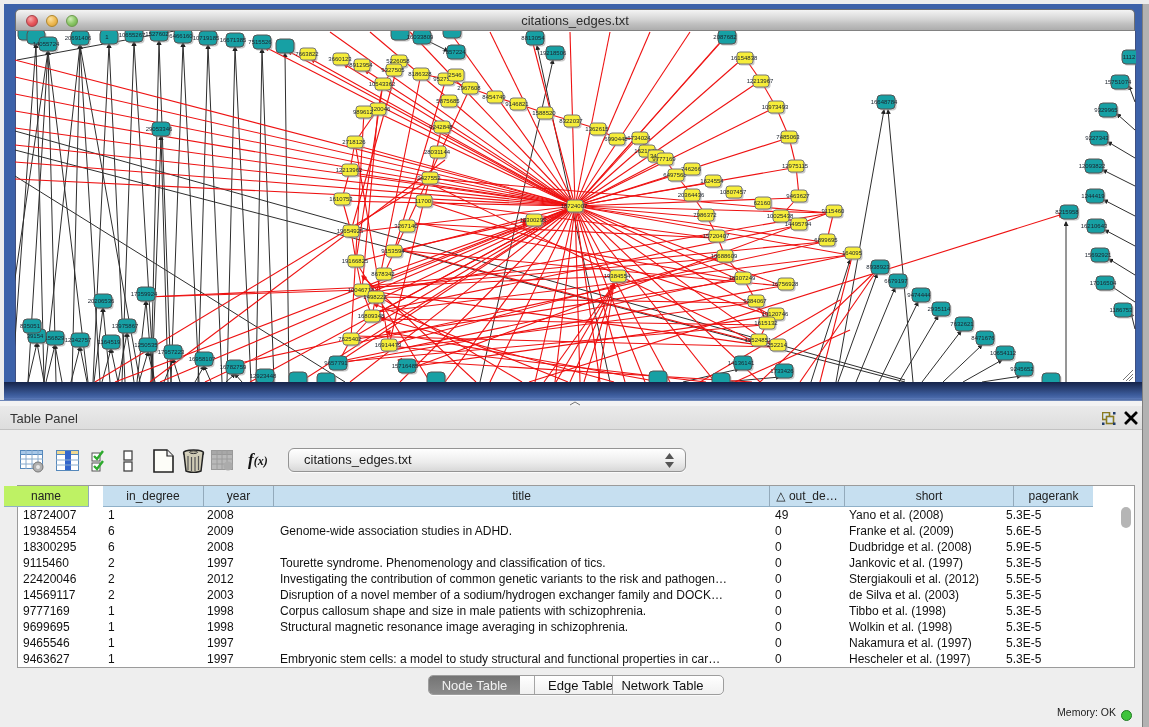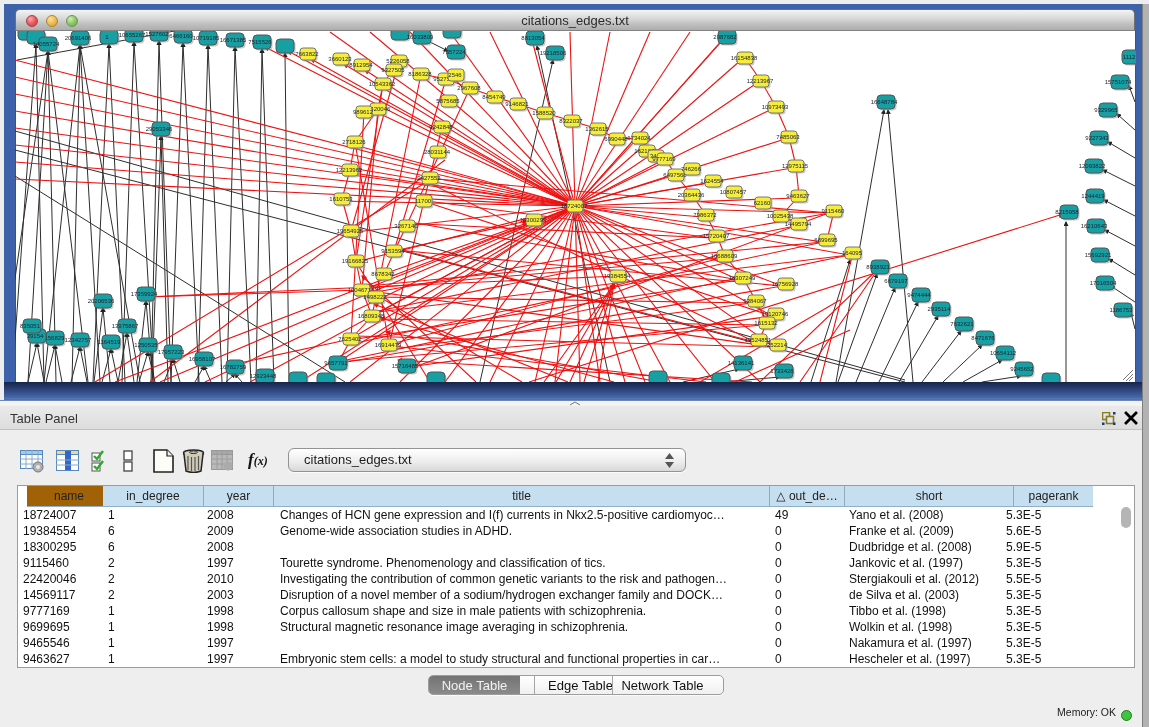--- a/index.html
+++ b/index.html
@@ -774,32 +774,31 @@
  <circle cx="17" cy="16" r="4.5" fill="#ababab"></circle>
 </svg>
 <div class="abs" style="left:248px;top:450px;font-size:17px;color:#111;font-style:italic;font-family:'Liberation Serif',serif;font-weight:bold">f<span style="font-size:12px">(x)</span></div>
 <div class="abs" id="combo">citations_edges.txt</div>
 <svg class="abs" style="left:664px;top:453px" width="11" height="15">
  <path d="M5.5 0 L10 6 H1 z" fill="#555"></path>
     <path d="M5.5 15 L10 9 H1 z" fill="#555"></path>
 </svg>
 
 <div class="abs" id="tbl"></div>
-<div class="th" style="left:27px;width:85px;background:#a16207">name</div>
+<div class="th" style="left:4px;width:85px;background:#bef264">name</div>
 <div class="th" style="left:103px;width:101px">in_degree</div>
 <div class="th" style="left:204px;width:70px">year</div>
 <div class="th" style="left:274px;width:496px">title</div>
 <div class="th" style="left:770px;width:75px">△ out_de…</div>
 <div class="th" style="left:845px;width:169px">short</div>
 <div class="th" style="left:1014px;width:79px;border-right:none">pagerank</div>
 <div class="trow" style="top:507px">
 <span style="left:23px">18724007</span>
 <span style="left:108px">1</span>
 <span style="left:207px">2008</span>
-<span style="left:280px">Changes of HCN gene expression and I(f) currents in Nkx2.5-positive cardiomyoc…</span>
 <span style="left:775px">49</span>
 <span style="left:849px">Yano et al. (2008)</span>
 <span style="left:1006px">5.3E-5</span>
 </div>
 <div class="trow" style="top:523px">
 <span style="left:23px">19384554</span>
 <span style="left:108px">6</span>
 <span style="left:207px">2009</span>
 <span style="left:280px">Genome-wide association studies in ADHD.</span>
 <span style="left:775px">0</span>
@@ -819,21 +818,21 @@
 <span style="left:108px">2</span>
 <span style="left:207px">1997</span>
 <span style="left:280px">Tourette syndrome. Phenomenology and classification of tics.</span>
 <span style="left:775px">0</span>
 <span style="left:849px">Jankovic et al. (1997)</span>
 <span style="left:1006px">5.3E-5</span>
 </div>
 <div class="trow" style="top:571px">
 <span style="left:23px">22420046</span>
 <span style="left:108px">2</span>
-<span style="left:207px">2010</span>
+<span style="left:207px">2012</span>
 <span style="left:280px">Investigating the contribution of common genetic variants to the risk and pathogen…</span>
 <span style="left:775px">0</span>
 <span style="left:849px">Stergiakouli et al. (2012)</span>
 <span style="left:1006px">5.5E-5</span>
 </div>
 <div class="trow" style="top:587px">
 <span style="left:23px">14569117</span>
 <span style="left:108px">2</span>
 <span style="left:207px">2003</span>
 <span style="left:280px">Disruption of a novel member of a sodium/hydrogen exchanger family and DOCK…</span>

